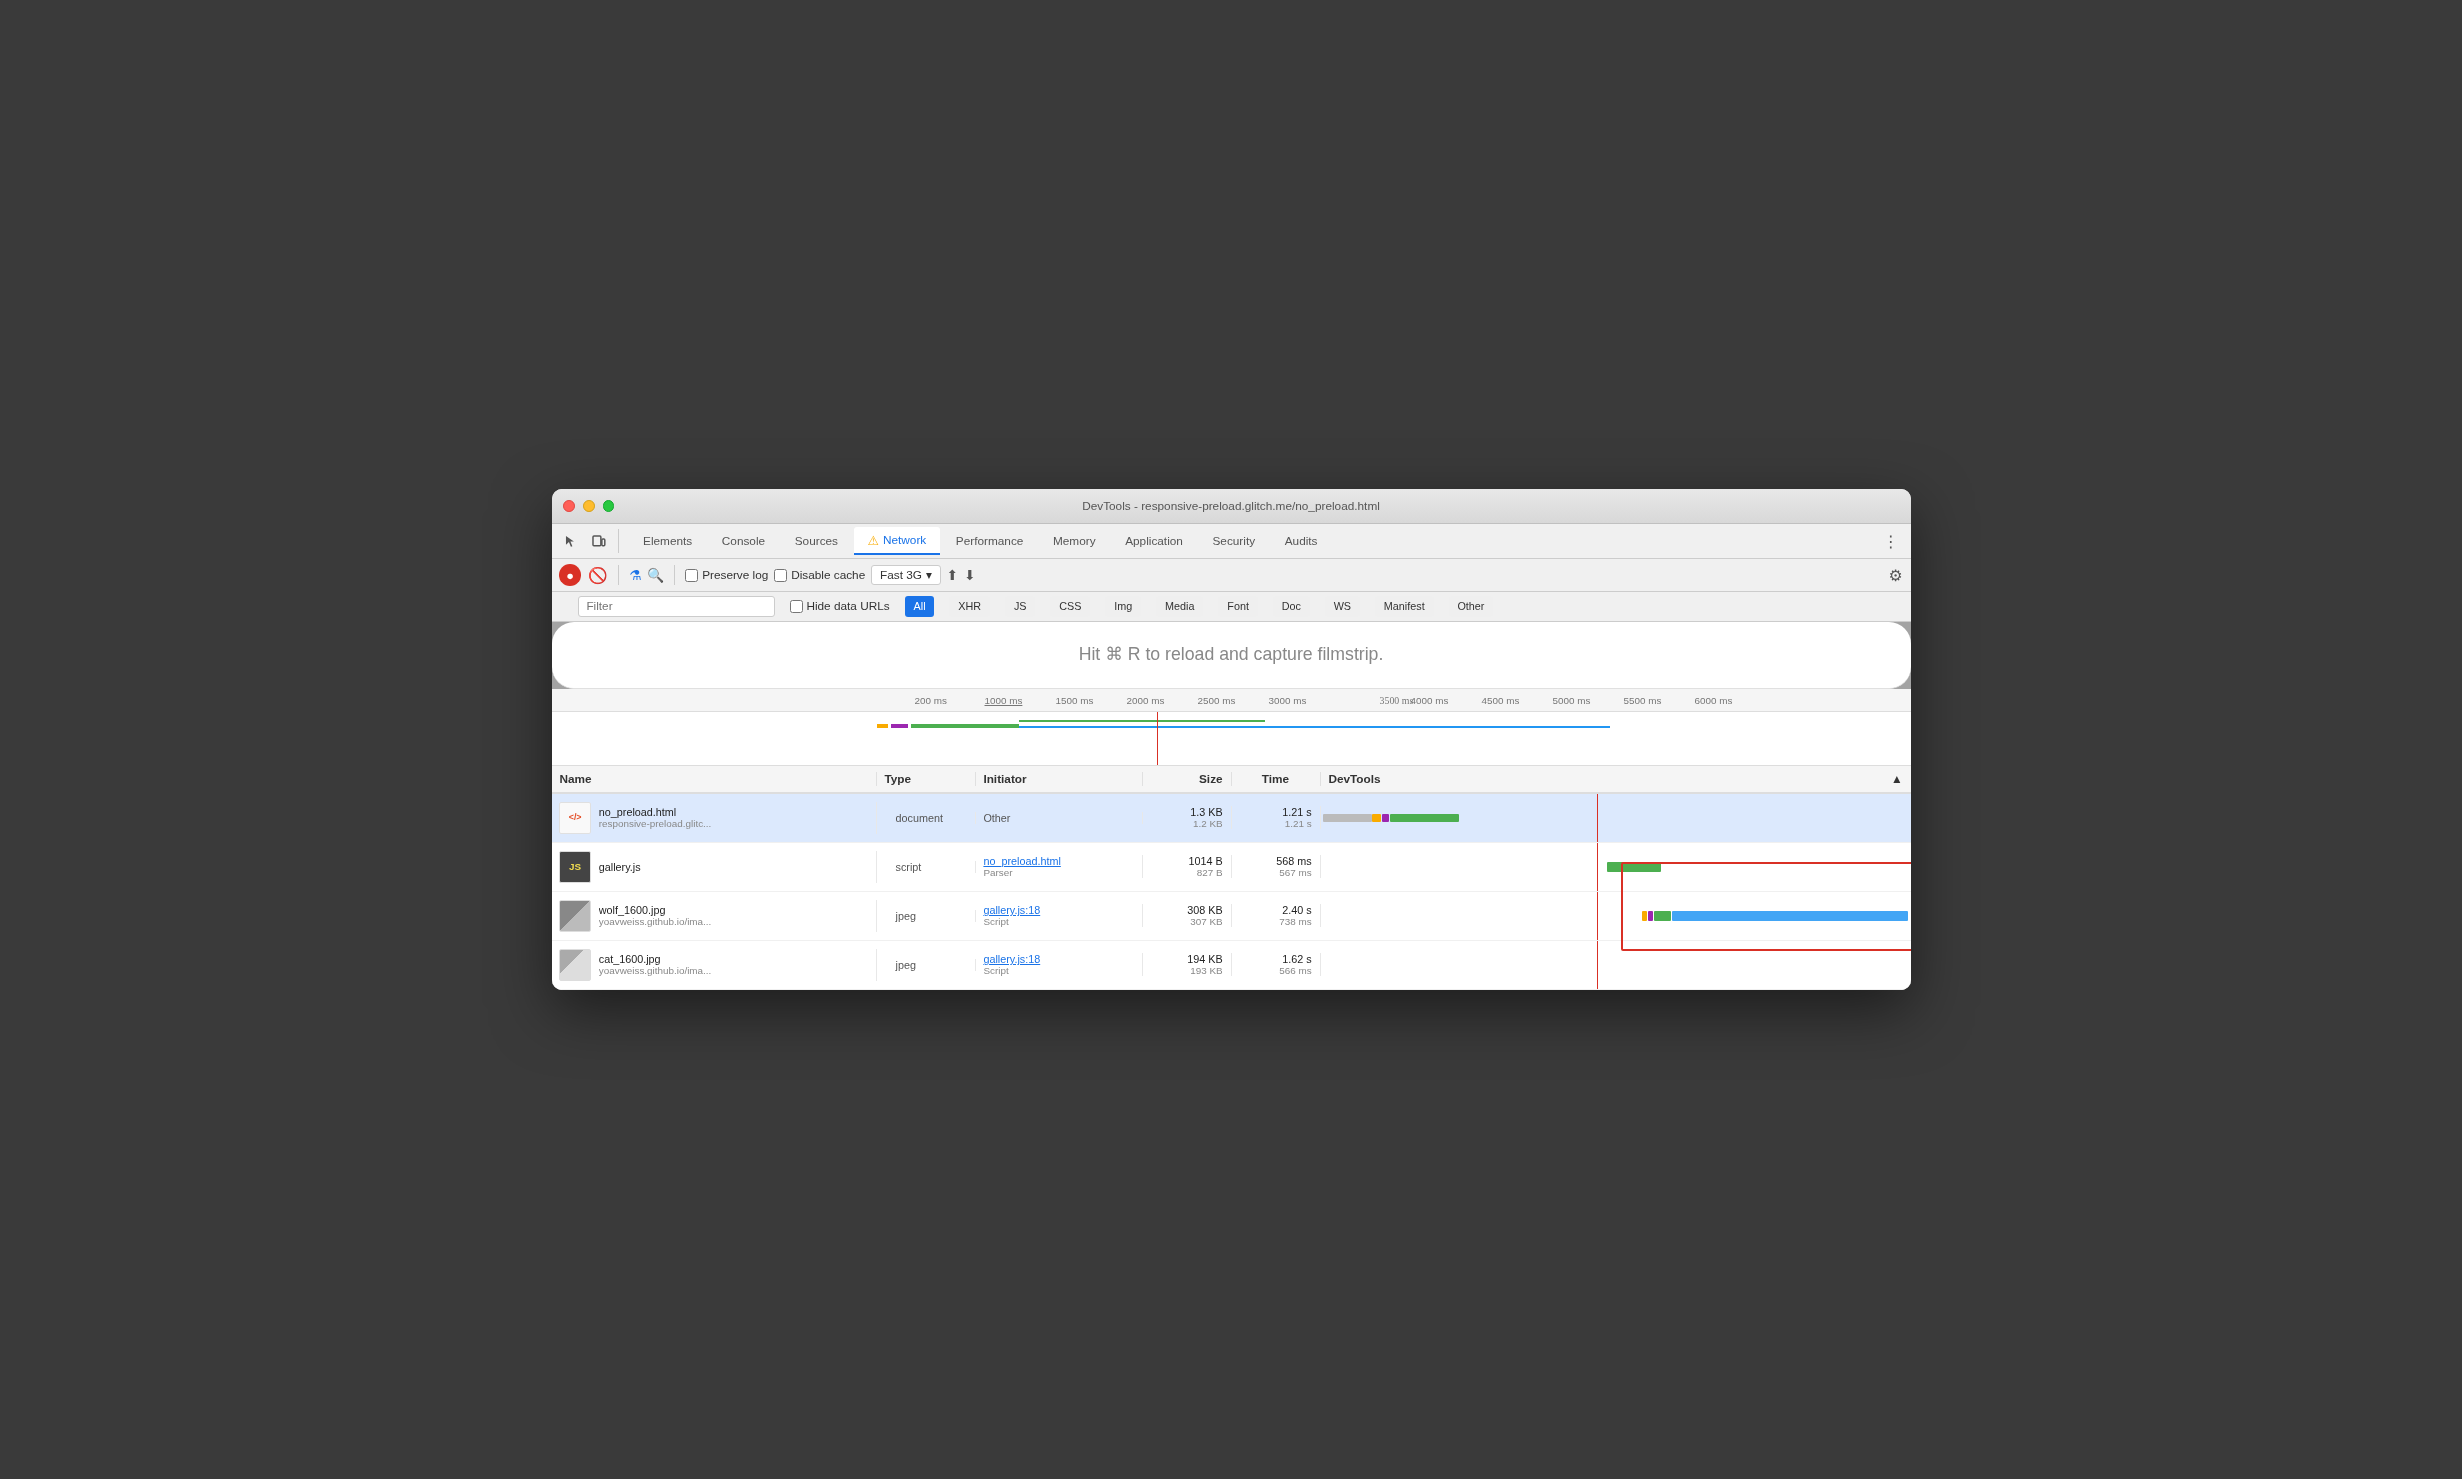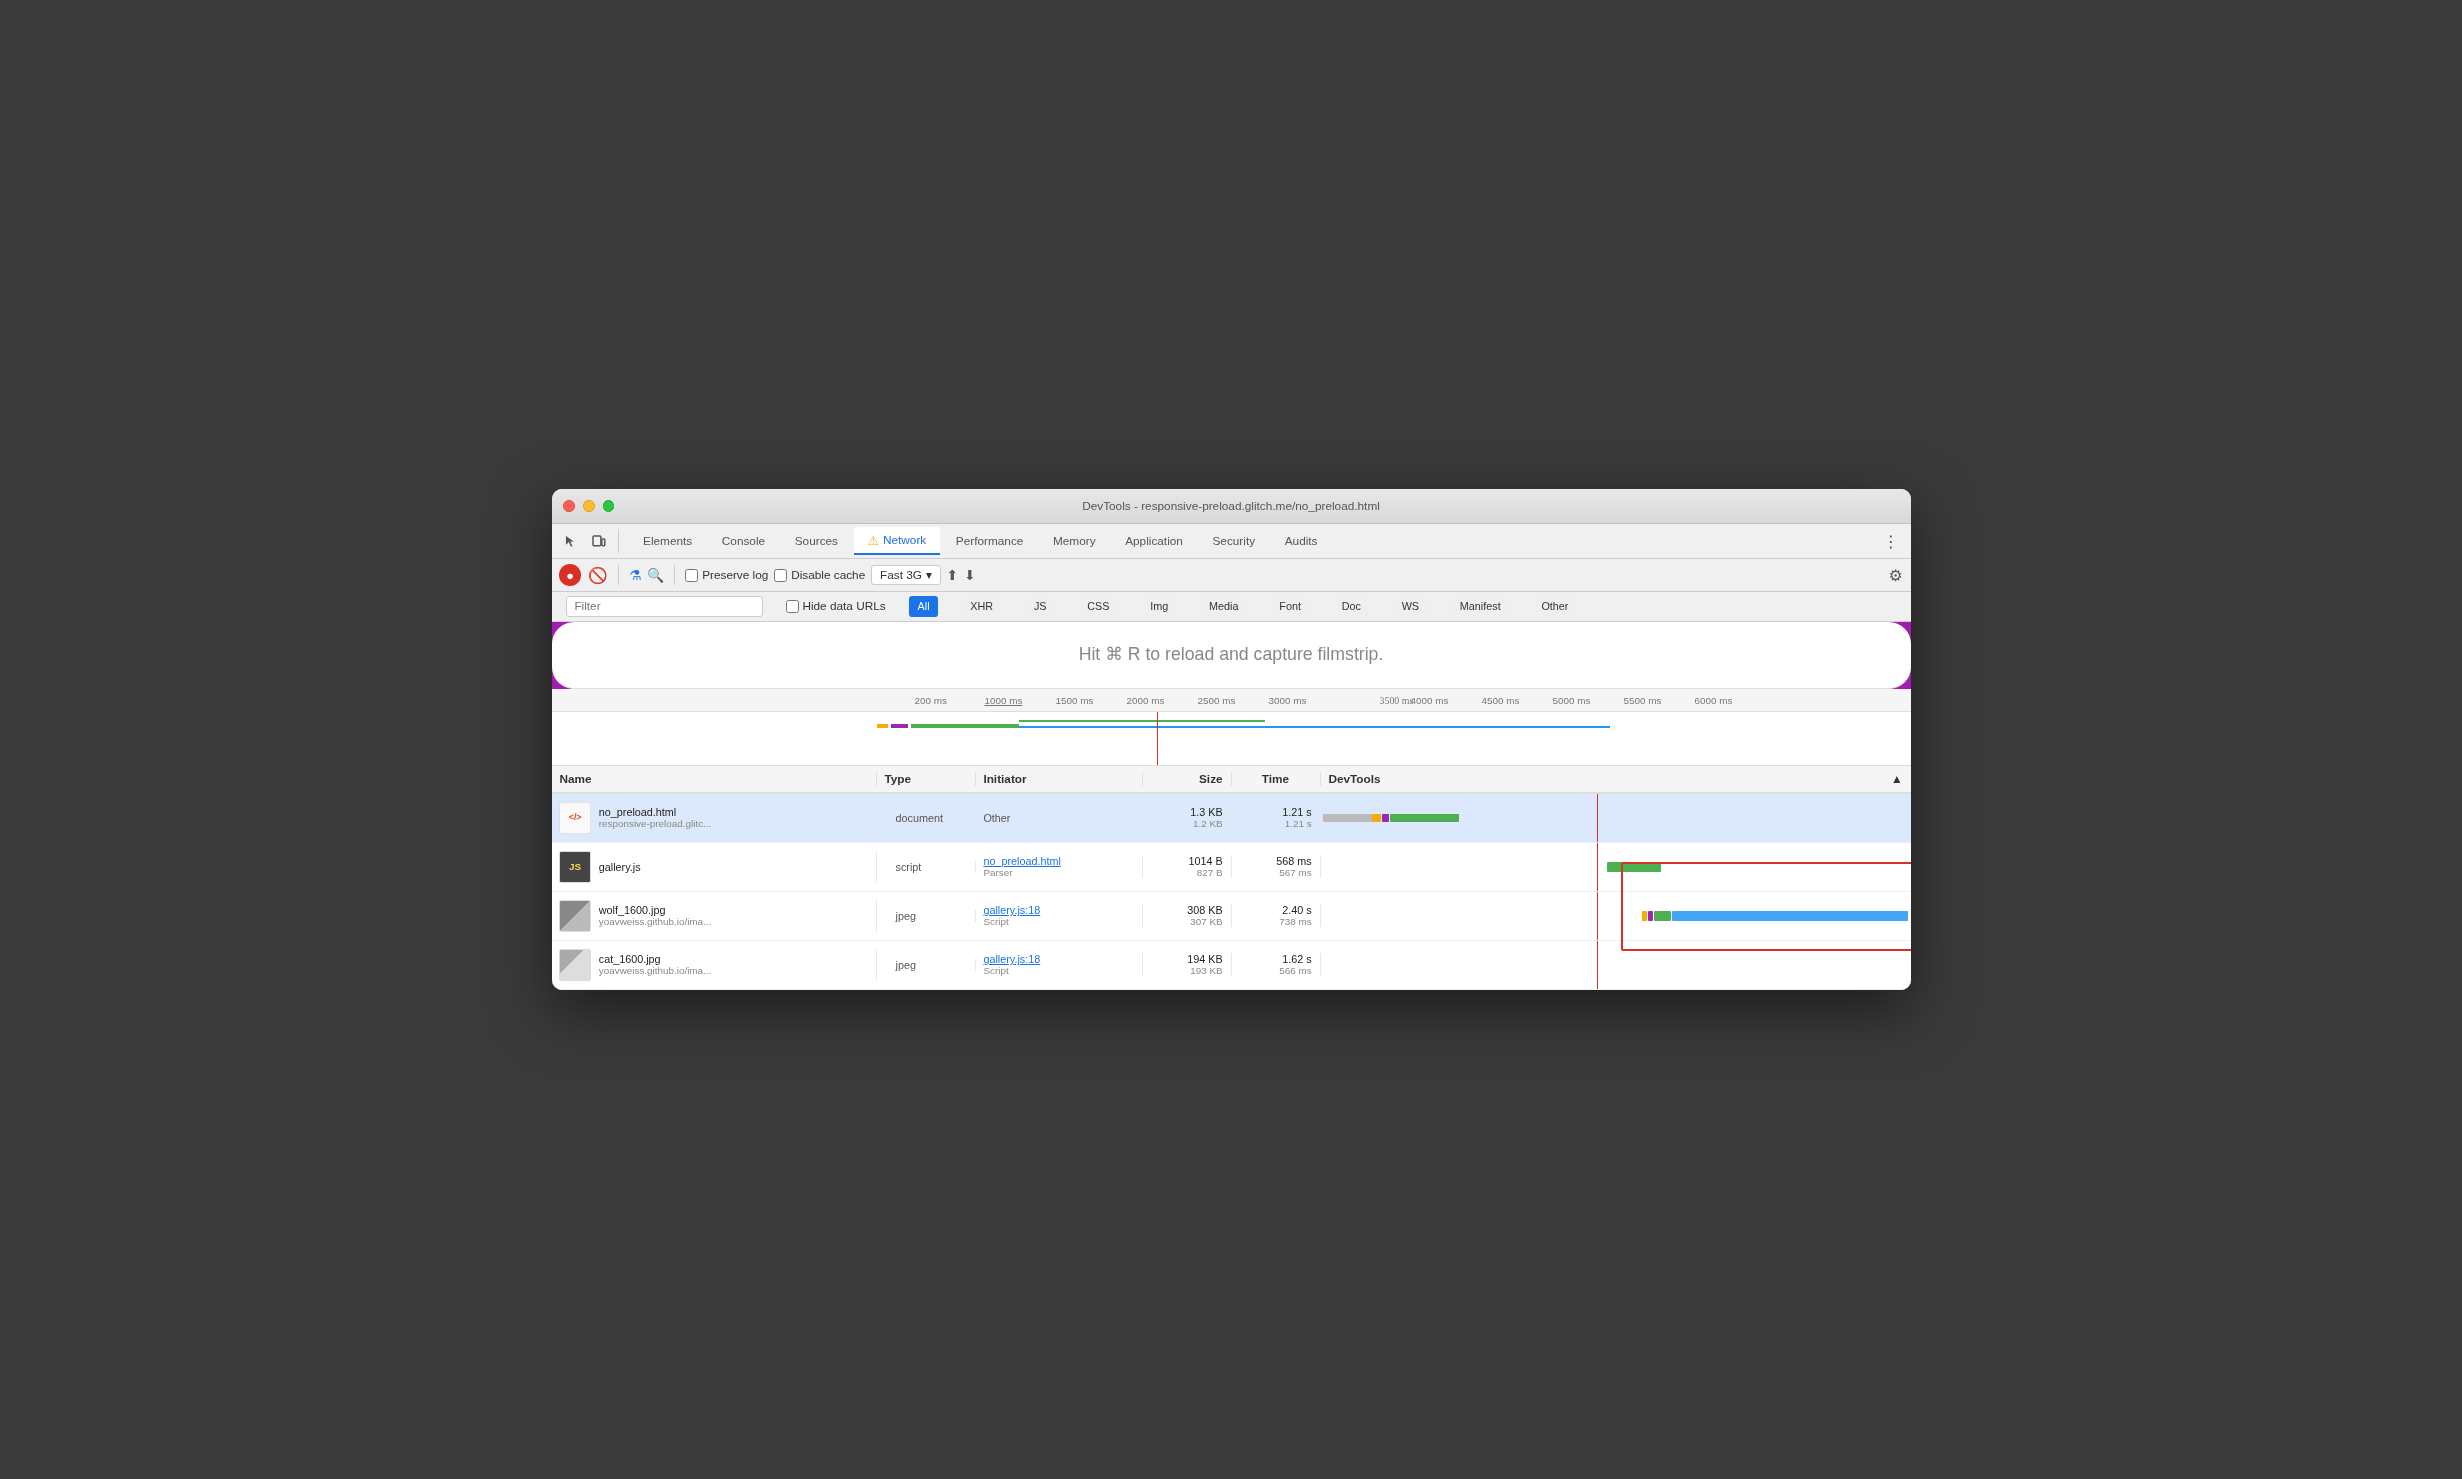--- a/index.html
+++ b/index.html
@@ -40,21 +40,21 @@
     .tl-yellow { background: #febc2e; border: 1px solid #d4a017; }
     .tl-green { background: #28c840; border: 1px solid #14a830; }
     .title-text {
       position: absolute;
       left: 50%;
       transform: translateX(-50%);
       font-size: 11.8px;
       color: #555;
     }
     .devtools {
-      background: #a21caf;
+      background: #a3a3a3;
       display: flex;
       flex-direction: column;
       height: calc(100% - 35px);
     }
     
     .tab-bar {
       display: flex;
       align-items: center;
       background: #f0f0f0;
       border-bottom: 1px solid #ccc;
@@ -164,22 +164,22 @@
       font-size: 15.8px;
       cursor: pointer;
     }
     
     .filter-bar {
       display: flex;
       align-items: center;
       background: #f0f0f0;
       border-bottom: 1px solid #ccc;
       height: 29.6px;
-      padding: 0 14px;
-      gap: 23px;
+      padding: 0 26px;
+      gap: 15px;
     }
     .filter-input {
       border: 1px solid #ccc;
       border-radius: 3px;
       padding: 2px 7.9px;
       font-size: 11.8px;
       width: 197px;
       height: 21.7px;
       background: white;
       color: #333;

